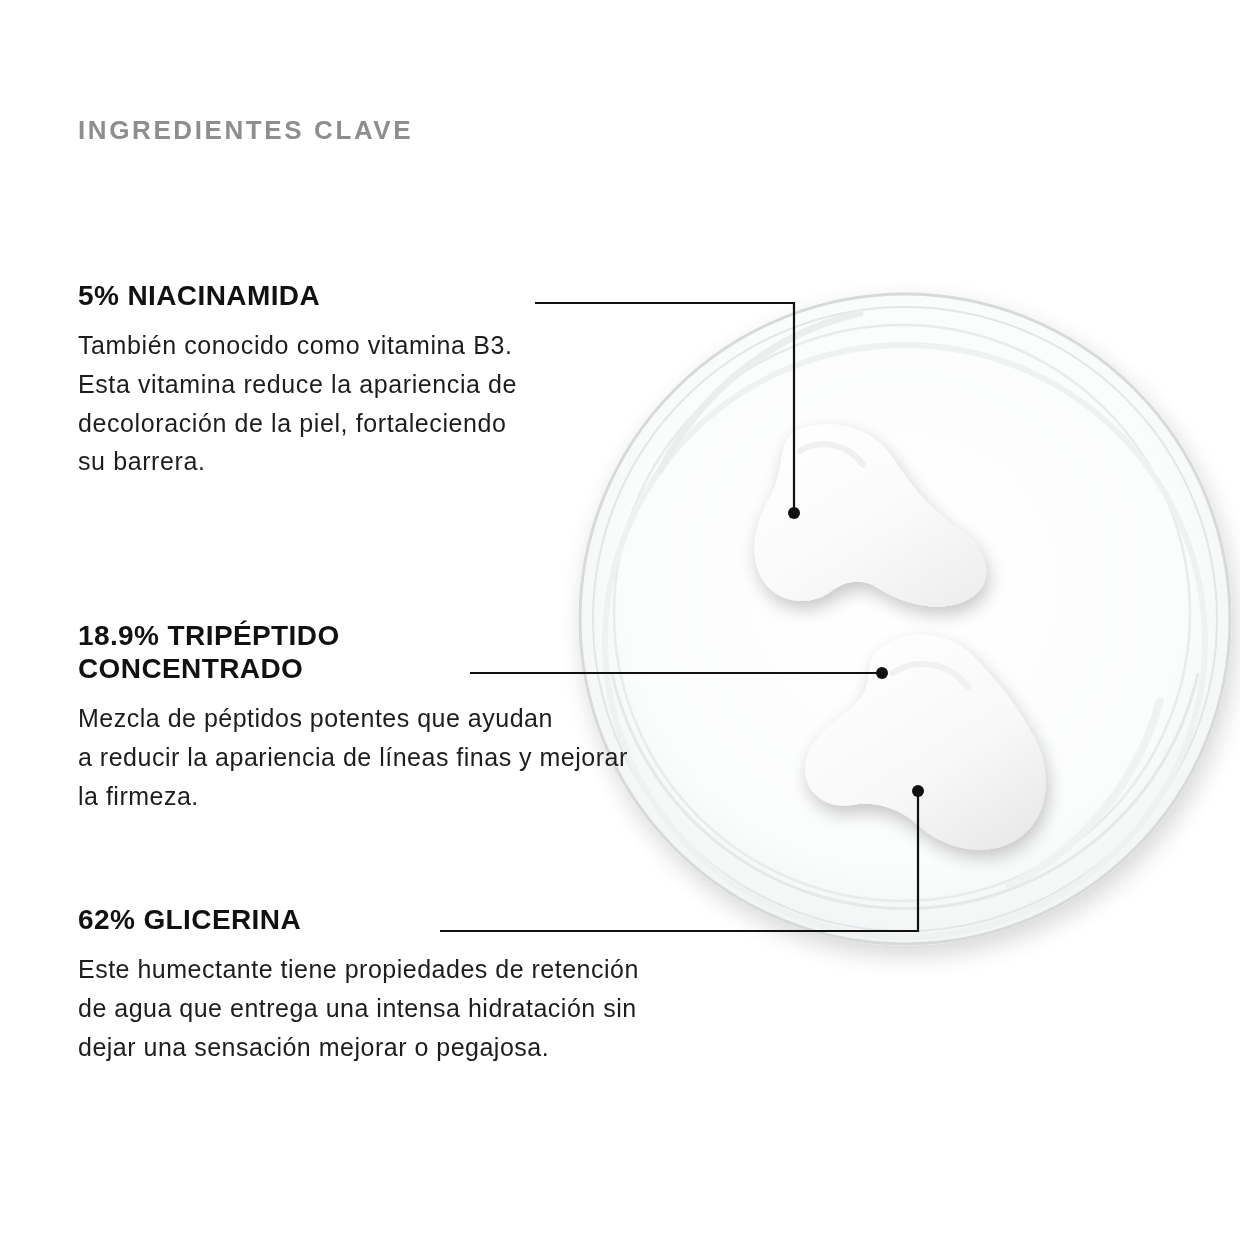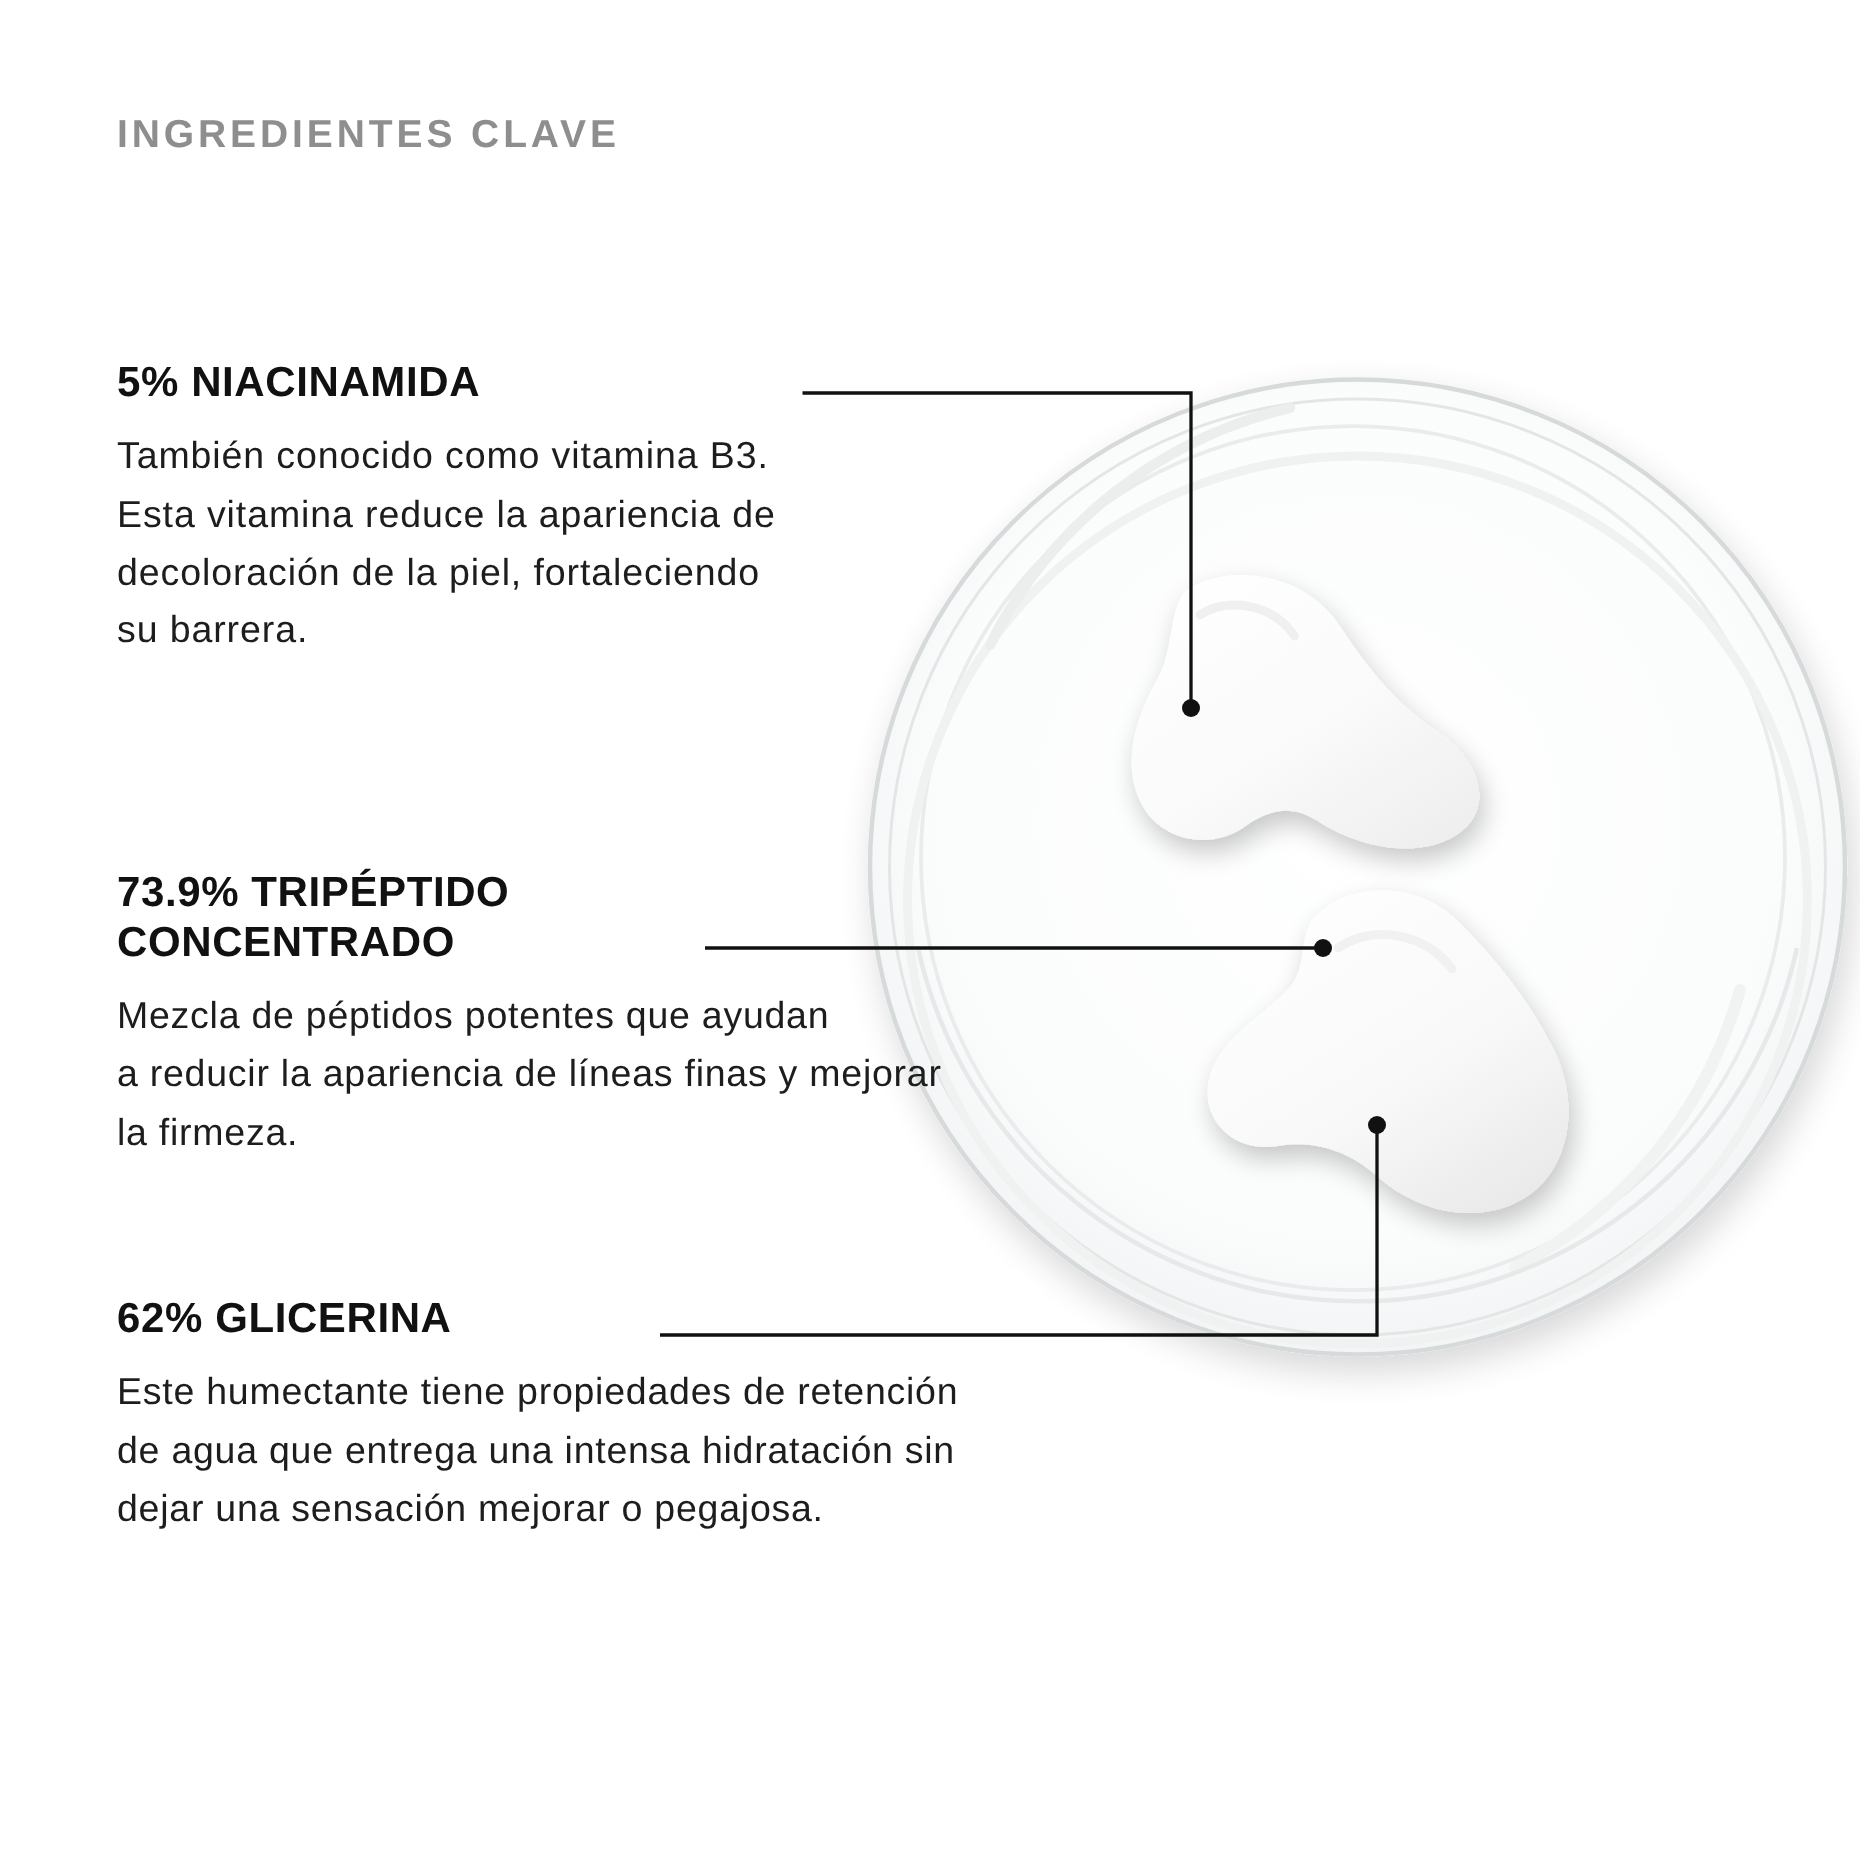--- a/index.html
+++ b/index.html
@@ -14,20 +14,21 @@
     overflow: hidden;
     font-family: "Liberation Sans", sans-serif;
     color: #1a1a1a;
   }
 
   #stage {
     position: absolute;
     inset: 0;
     width: 1240px;
     height: 1172px;
+    margin-top: 41px;
   }
 
   
   .art-layer {
     position: absolute;
     left: 0;
     top: 0;
     width: 1240px;
     height: 1240px;
     pointer-events: none;
@@ -189,21 +190,21 @@
 
   <div class="ingredient" id="ing-0">
     <h2 class="title">5% NIACINAMIDA</h2>
     <p class="body">También conocido como vitamina B3.
 Esta vitamina reduce la apariencia de
 decoloración de la piel, fortaleciendo
 su barrera.</p>
   </div>
 
   <div class="ingredient" id="ing-1">
-    <h2 class="title">73.9% TRIPÉPTIDO
+    <h2 class="title">18.9% TRIPÉPTIDO
 CONCENTRADO</h2>
     <p class="body">Mezcla de péptidos potentes que ayudan
 a reducir la apariencia de líneas finas y mejorar
 la firmeza.</p>
   </div>
 
   <div class="ingredient" id="ing-2">
     <h2 class="title">62% GLICERINA</h2>
     <p class="body">Este humectante tiene propiedades de retención
 de agua que entrega una intensa hidratación sin

